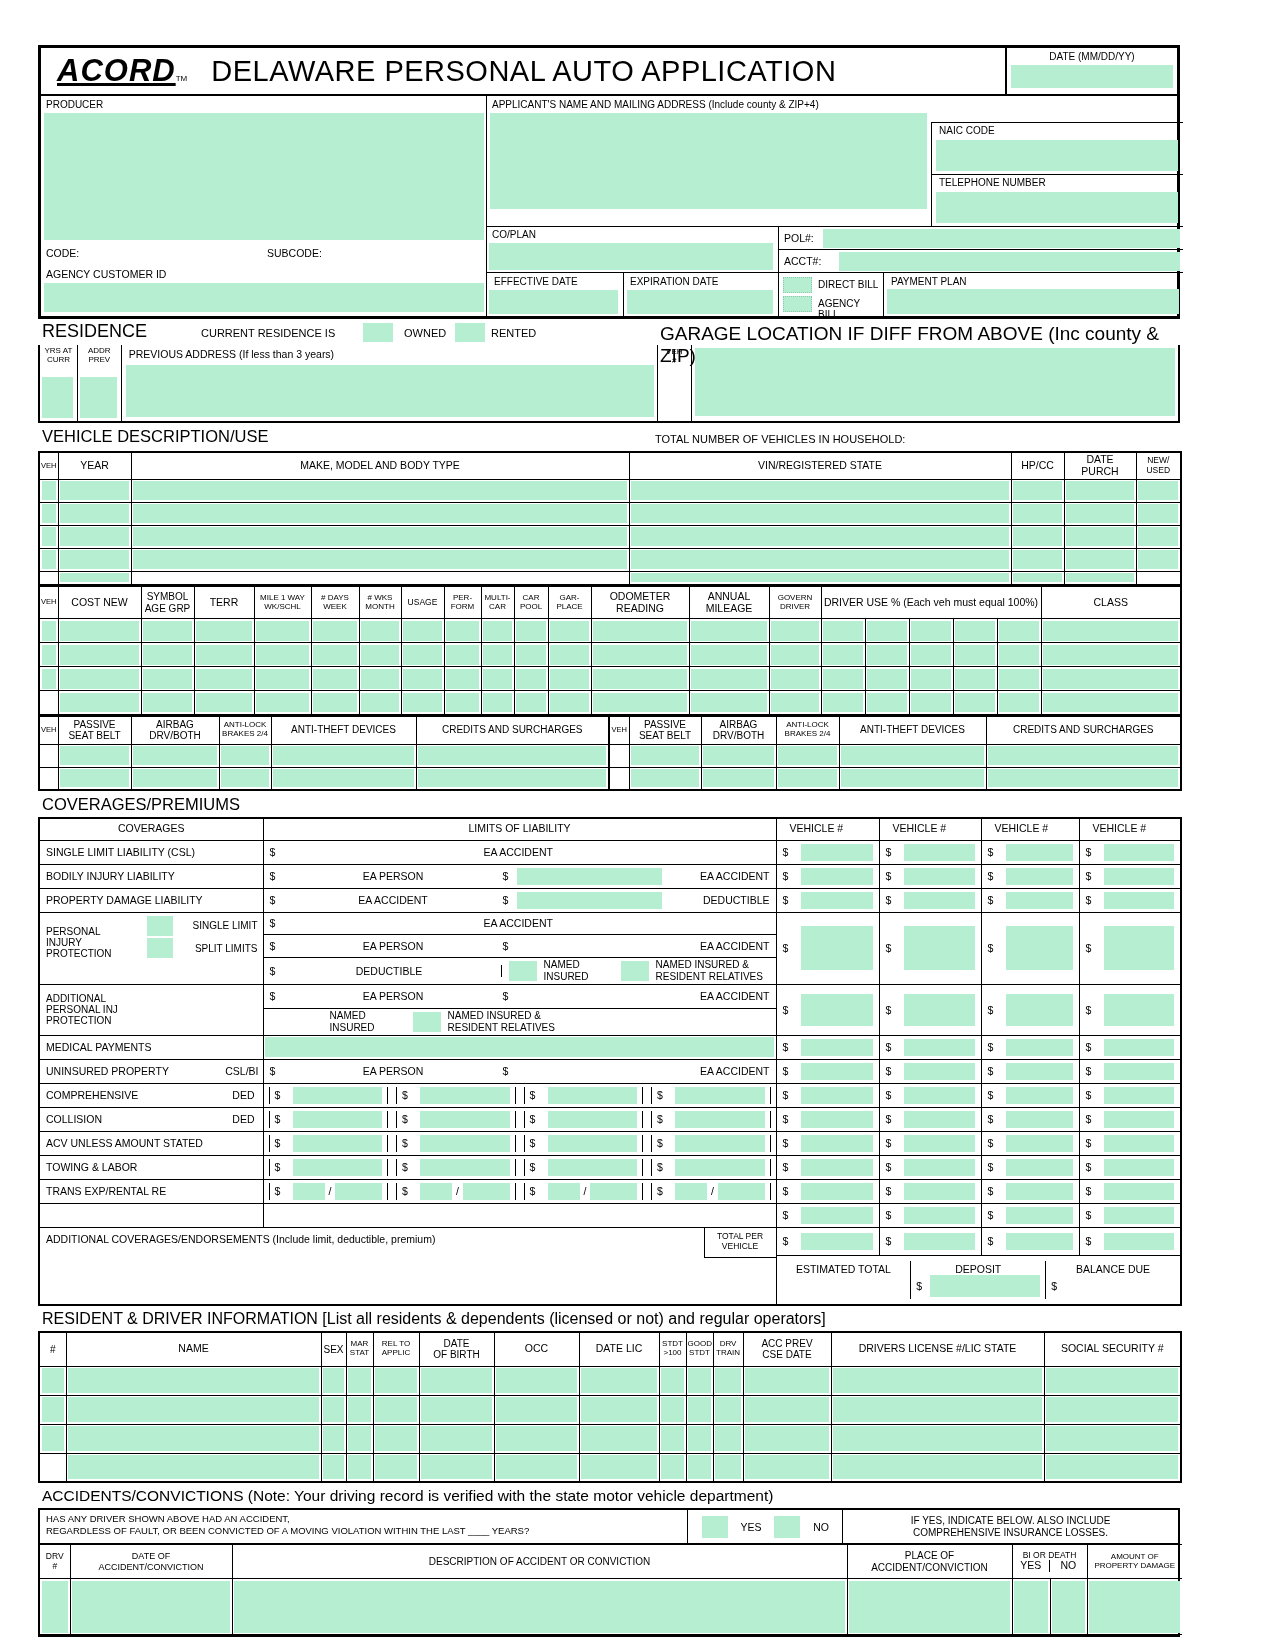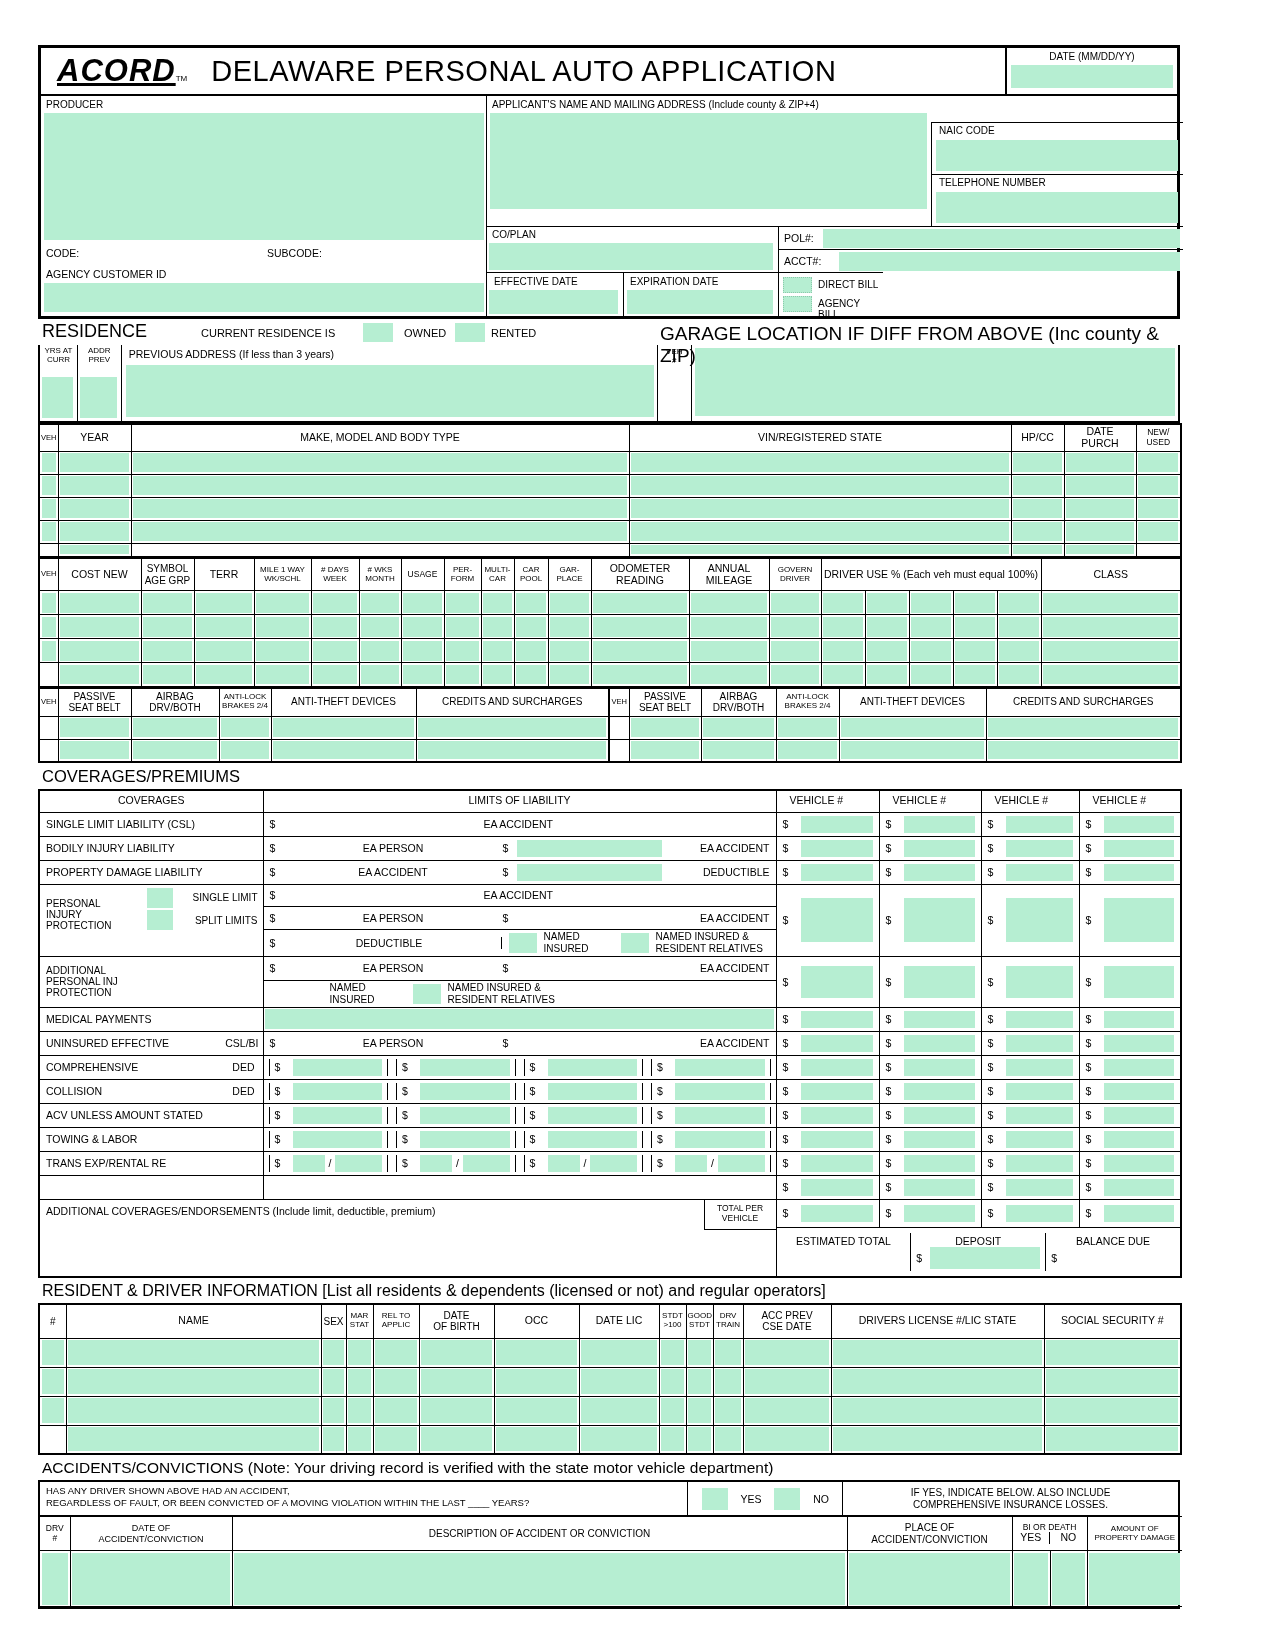--- a/index.html
+++ b/index.html
@@ -124,20 +124,24 @@
       <div class="cell" style="left:582px;top:176px;width:155px;height:44px;border-left:1px solid #000">
         <div class="ab" style="left:6px;top:3px">EXPIRATION DATE</div>
         <div class="ab g" style="left:3px;top:17px;width:146px;height:24px"></div>
       </div>
       <div class="cell" style="left:737px;top:176px;width:105px;height:44px;border-left:1px solid #000">
         <div class="ab g" style="left:4px;top:4px;width:29px;height:16px;border:1px dotted #8cc9ab"></div>
         <div class="ab g" style="left:4px;top:23px;width:29px;height:16px;border:1px dotted #8cc9ab"></div>
         <div class="ab" style="left:39px;top:6px">DIRECT BILL</div>
         <div class="ab" style="left:39px;top:25px">AGENCY BILL</div>
       </div>
+      <div class="cell" style="left:842px;top:176px;width:300px;height:44px;border-left:1px solid #000">
+        <div class="ab" style="left:7px;top:3px">PAYMENT PLAN</div>
+        <div class="ab g" style="left:3px;top:16px;width:292px;height:25px"></div>
+      </div>
     </div>
   </div>
 
   <div class="resbar">
     <span class="ab" style="left:4px;top:2px;font-size:18px">RESIDENCE</span>
     <span class="ab f11" style="left:163px;top:8px">CURRENT RESIDENCE IS</span>
     <span class="ab g" style="left:325px;top:4px;width:30px;height:19px"></span>
     <span class="ab f11" style="left:366px;top:8px">OWNED</span>
     <span class="ab g" style="left:417px;top:4px;width:30px;height:19px"></span>
     <span class="ab f11" style="left:453px;top:8px">RENTED</span>
@@ -160,20 +164,24 @@
     </div>
     <div class="rescol" style="width:34px">
       <div class="pre f8 ctr lh1" style="padding-top:3px">VEH
 #</div>
     </div>
     <div class="rescol" style="width:488px;border-right:none">
       <div class="ab g" style="left:3px;top:3px;width:480px;height:68px"></div>
     </div>
   </div>
 
+  <div class="vtitle">
+    <span class="ab sectitle" style="left:0;top:0">VEHICLE DESCRIPTION/USE</span>
+    <span class="ab f11" style="left:617px;top:10px">TOTAL NUMBER OF VEHICLES IN HOUSEHOLD:</span>
+  </div>
 
   <table class="tbl">
     <colgroup>
         <col style="width:19px">
         <col style="width:73px">
         <col style="width:498px">
         <col style="width:382px">
         <col style="width:53px">
         <col style="width:72px">
         <col style="width:45px">
@@ -728,21 +736,21 @@
       <td>
             <div class="fx">
               <span class="d">$</span>
               <div class="g vgf"></div>
             </div>
           </td>
     </tr>
     <tr class="r24">
       <td class="labtd">
             <div style="display:flex;align-items:center">
-              <span>UNINSURED EFFECTIVE</span>
+              <span>UNINSURED PROPERTY</span>
               <span style="flex:1"></span>
               <span style="padding-right:4px">CSL/BI</span>
             </div>
           </td>
       <td>
             <div class="fx">
               <span class="d">$</span>
               <span class="sp">EA PERSON</span>
               <span class="d">$</span>
               <div class="w145"></div>

